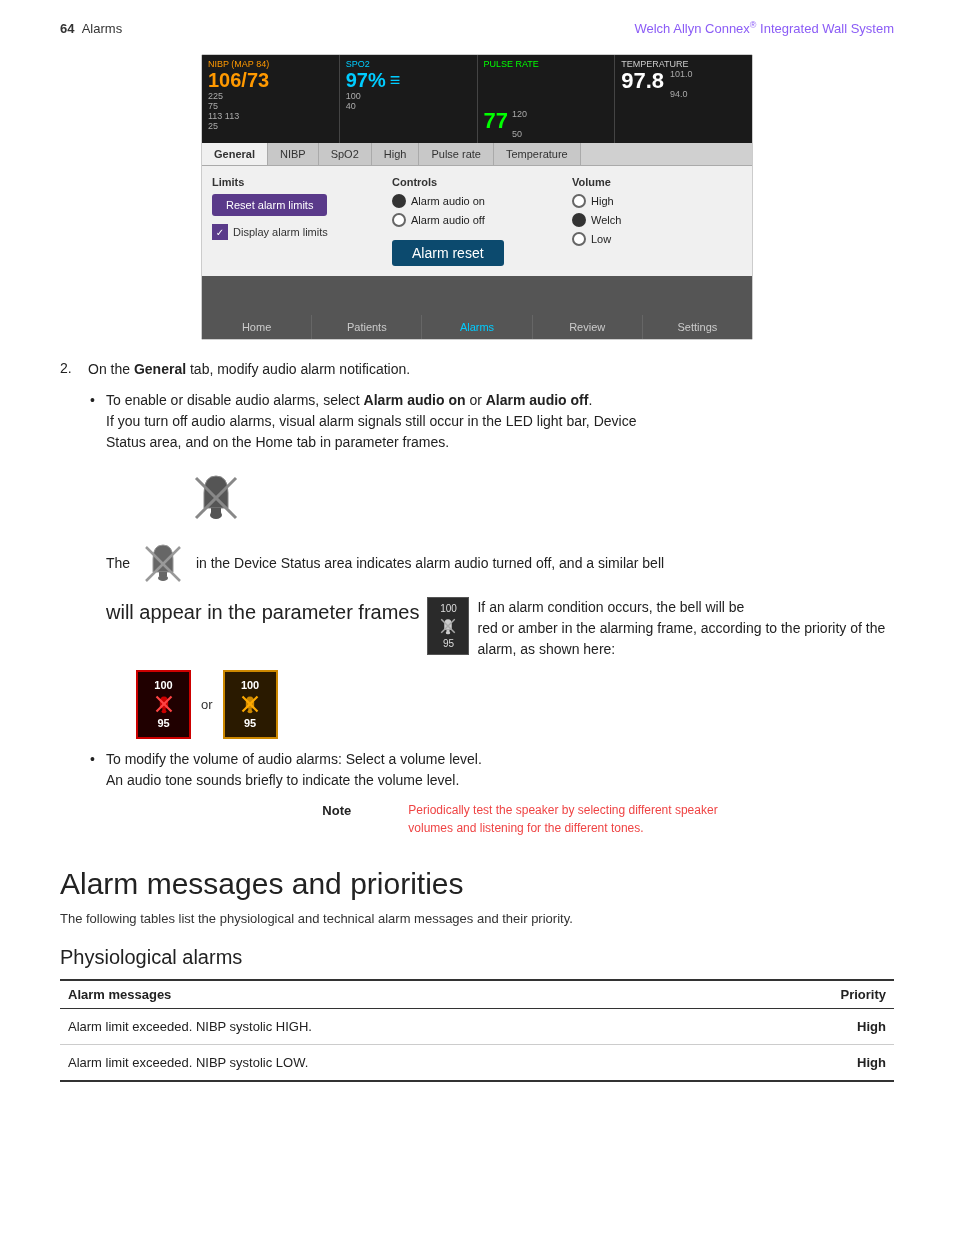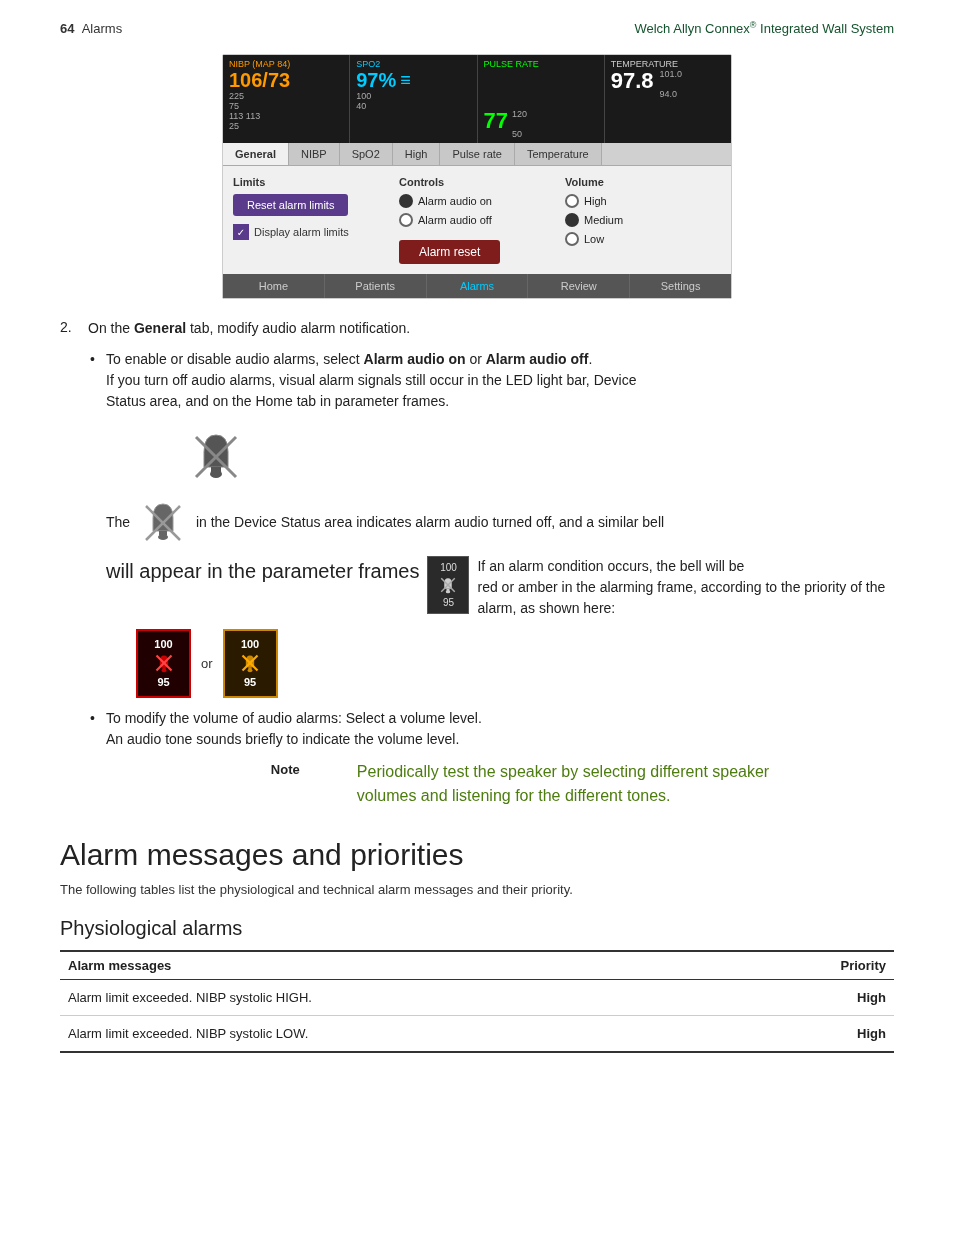--- a/index.html
+++ b/index.html
@@ -16,27 +16,27 @@
     
     .page-header {
       display: flex;
       justify-content: space-between;
       align-items: baseline;
       margin-bottom: 18px;
       font-size: 13px;
       color: #333;
     }
     .page-header .page-num { font-weight: bold; }
-    .page-header .title-right { font-size: 13px; color: #14532d; }
+    .page-header .title-right { font-size: 13px; color: #8b5cf6; }
 
     
     .device-screenshot {
       border: 1px solid #ccc;
       background: #2a2a2a;
-      width: 510px;
+      width: 552px;
       margin: 0 auto 20px auto;
       border-radius: 2px;
       overflow: hidden;
     }
 
     
     .vitals-bar {
       display: flex;
       background: #1a1a1a;
       color: #fff;
@@ -143,43 +143,44 @@
       border-radius: 50%;
       border: 2px solid #666;
       background: #fff;
       display: inline-block;
     }
     .radio-circle.selected {
       background: #333;
       border-color: #333;
     }
     .alarm-reset-btn {
-      background: #7f1d1d;
+      background: #0c4a6e;
       color: #fff;
       border: none;
       padding: 5px 20px;
-      font-size: 12px;
+      font-size: 14px;
       border-radius: 3px;
       cursor: pointer;
       margin-top: 8px;
     }
 
     
     .bottom-nav {
       display: flex;
       background: #555;
     }
     .nav-btn {
       flex: 1;
       padding: 6px 10px;
       font-size: 11px;
       text-align: center;
       color: #ccc;
       cursor: pointer;
       border-right: 1px solid #666;
+      margin-top: 39px;
     }
     .nav-btn.active { color: #0cf; }
     .nav-btn:last-child { border-right: none; }
 
     
     .content-area {
       padding: 0 0 20px 0;
     }
 
     .step-row {
@@ -229,21 +230,21 @@
       display: flex;
       gap: 36px;
       margin: 10px 0 10px 40px;
       justify-content: center;
     }
     .note-label {
       font-weight: bold;
       font-size: 13px;
       min-width: 50px;
     }
-    .note-text { font-size: 16px; line-height: 1.5; color: #4d7c0f; }
+    .note-text { font-size: 12px; line-height: 1.5; color: #ef4444; }
 
     
     .section-heading-large {
       font-size: 30px;
       font-weight: normal;
       color: #222;
       margin: 30px 0 10px 0;
       border-bottom: none;
     }
     .section-heading-medium {
@@ -363,21 +364,21 @@
       </div>
 
       <div class="alarm-section">
         <div class="alarm-section-title">Volume</div>
         <div class="radio-option">
           <span class="radio-circle"></span>
           <span>High</span>
         </div>
         <div class="radio-option">
           <span class="radio-circle selected"></span>
-          <span>Medium</span>
+          <span>Welch</span>
         </div>
         <div class="radio-option">
           <span class="radio-circle"></span>
           <span>Low</span>
         </div>
       </div>
     </div>
   </div>
 
   <div class="bottom-nav">

